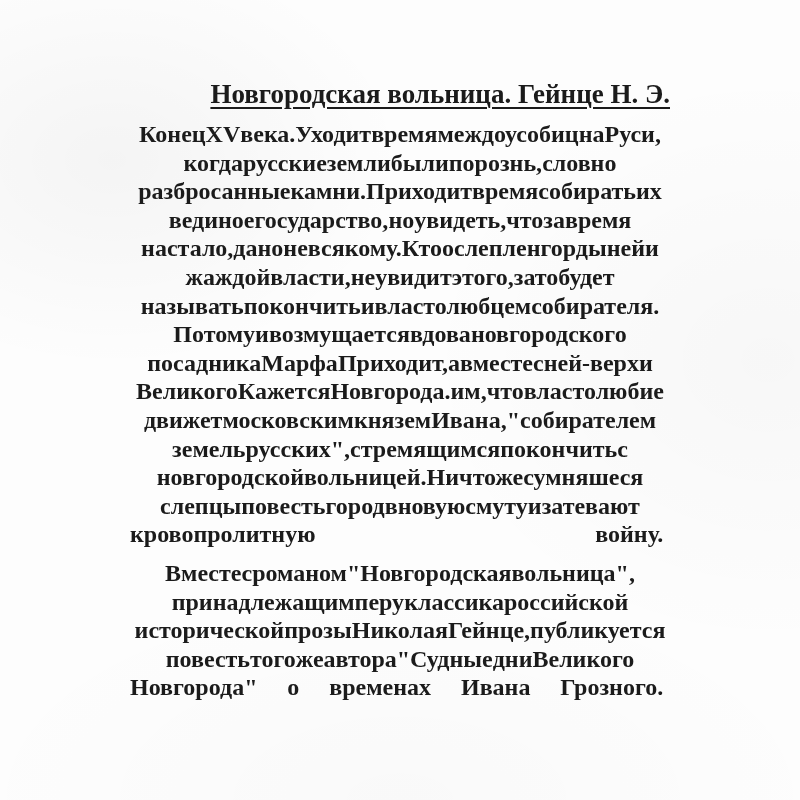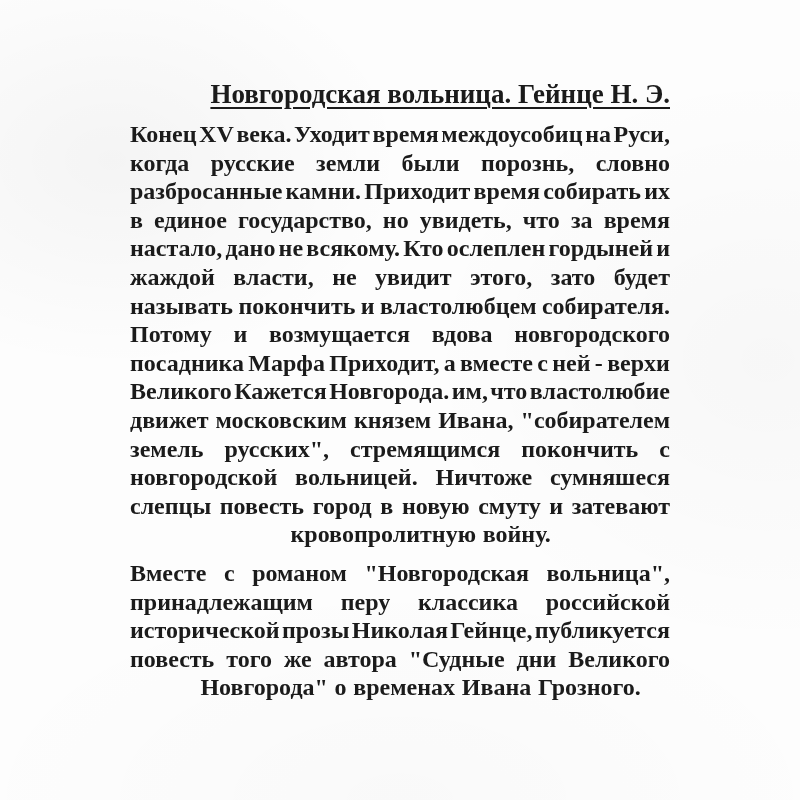--- a/index.html
+++ b/index.html
@@ -38,27 +38,26 @@
     top: 120px;
     left: 130px;
     width: 540px;
     font-size: 24px;
   }
   .para + .para {
     margin-top: 10px;
   }
   .line {
     display: flex;
-    justify-content: space-between;
+    justify-content: center;
     line-height: 28.6px;
     white-space: pre;
   }
   .line.last {
-    justify-content: center;
-    margin-left: 48px;
+    justify-content: space-between;
   }
   .line.last span {
     margin-right: 0.28em;
   }
 </style>
 </head>
 <body>
 
 <div class="page">
   <div class="title">Новгородская вольница. Гейнце Н. Э.</div>

